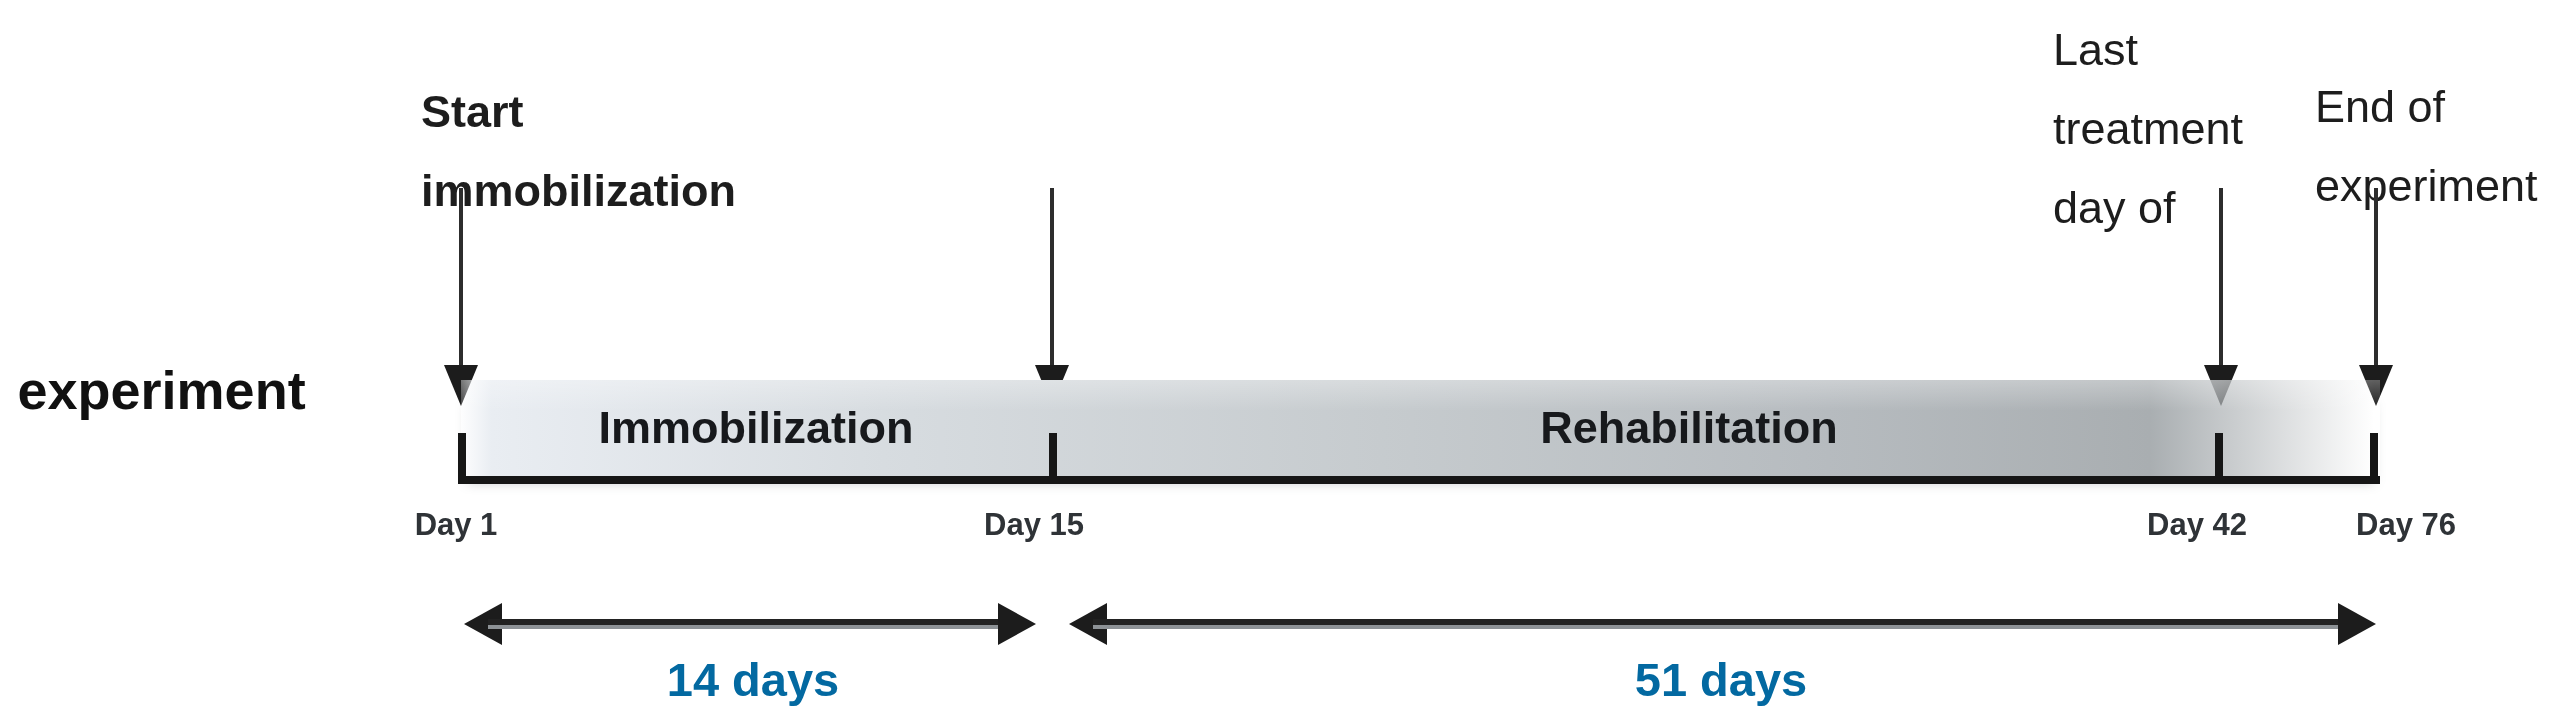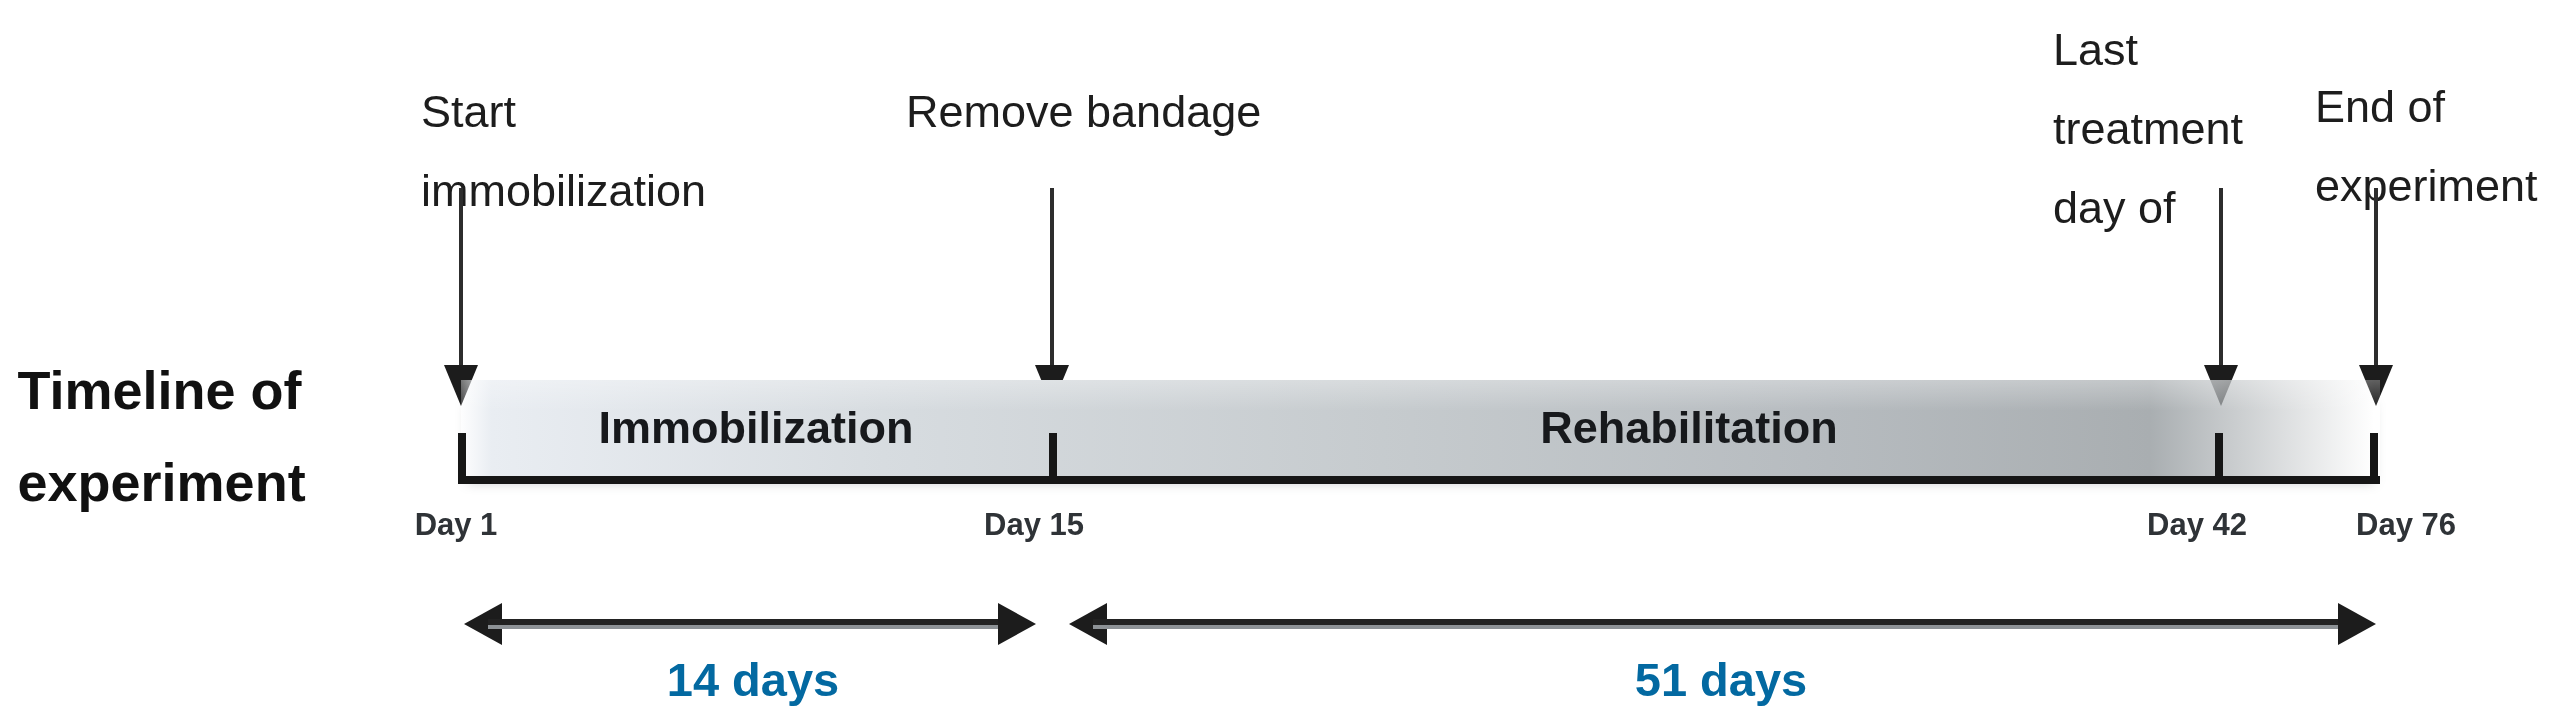--- a/index.html
+++ b/index.html
@@ -24,21 +24,21 @@
     position:absolute;left:17.5px;top:344px;
     font-size:54px;line-height:92px;font-weight:bold;color:var(--title-color);
   }
   .fig-title span{display:block;}
   
   .ann{
     position:absolute;font-size:45px;line-height:62px;color:var(--text-primary);
     white-space:nowrap;
   }
   .ann span{display:block;margin-top:17px;}
-  .ann-1{left:421px;top:64px;}
+  .ann-1{left:421px;top:64px;font-weight:bold;}
   .ann-2{left:906px;top:64px;}
   .ann-3{left:2053px;top:1.6px;}
   .ann-4{left:2315px;top:59px;}
   
   .varrow{position:absolute;top:188px;width:0;height:218px;}
   .varrow .vline{
     position:absolute;left:0;top:0;height:180px;width:4px;
     transform:translateX(-50%);background:var(--arrow-color);
   }
   .varrow .vhead{
@@ -120,30 +120,28 @@
   }
   .dur-1{left:753px;}
   .dur-2{left:1721px;}
 </style>
 </head>
 <body>
 
 <div class="stage">
 
   <div class="fig-title">
-    <span>Timeline of</span>
     <span>experiment</span>
   </div>
 
   <div class="ann ann-1">
     <span>Start</span>
     <span>immobilization</span>
   </div>
   <div class="ann ann-2">
-    <span>Remove bandage</span>
   </div>
   <div class="ann ann-3">
     <span>Last</span>
     <span>treatment</span>
     <span>day of</span>
   </div>
   <div class="ann ann-4">
     <span>End of</span>
     <span>experiment</span>
   </div>

